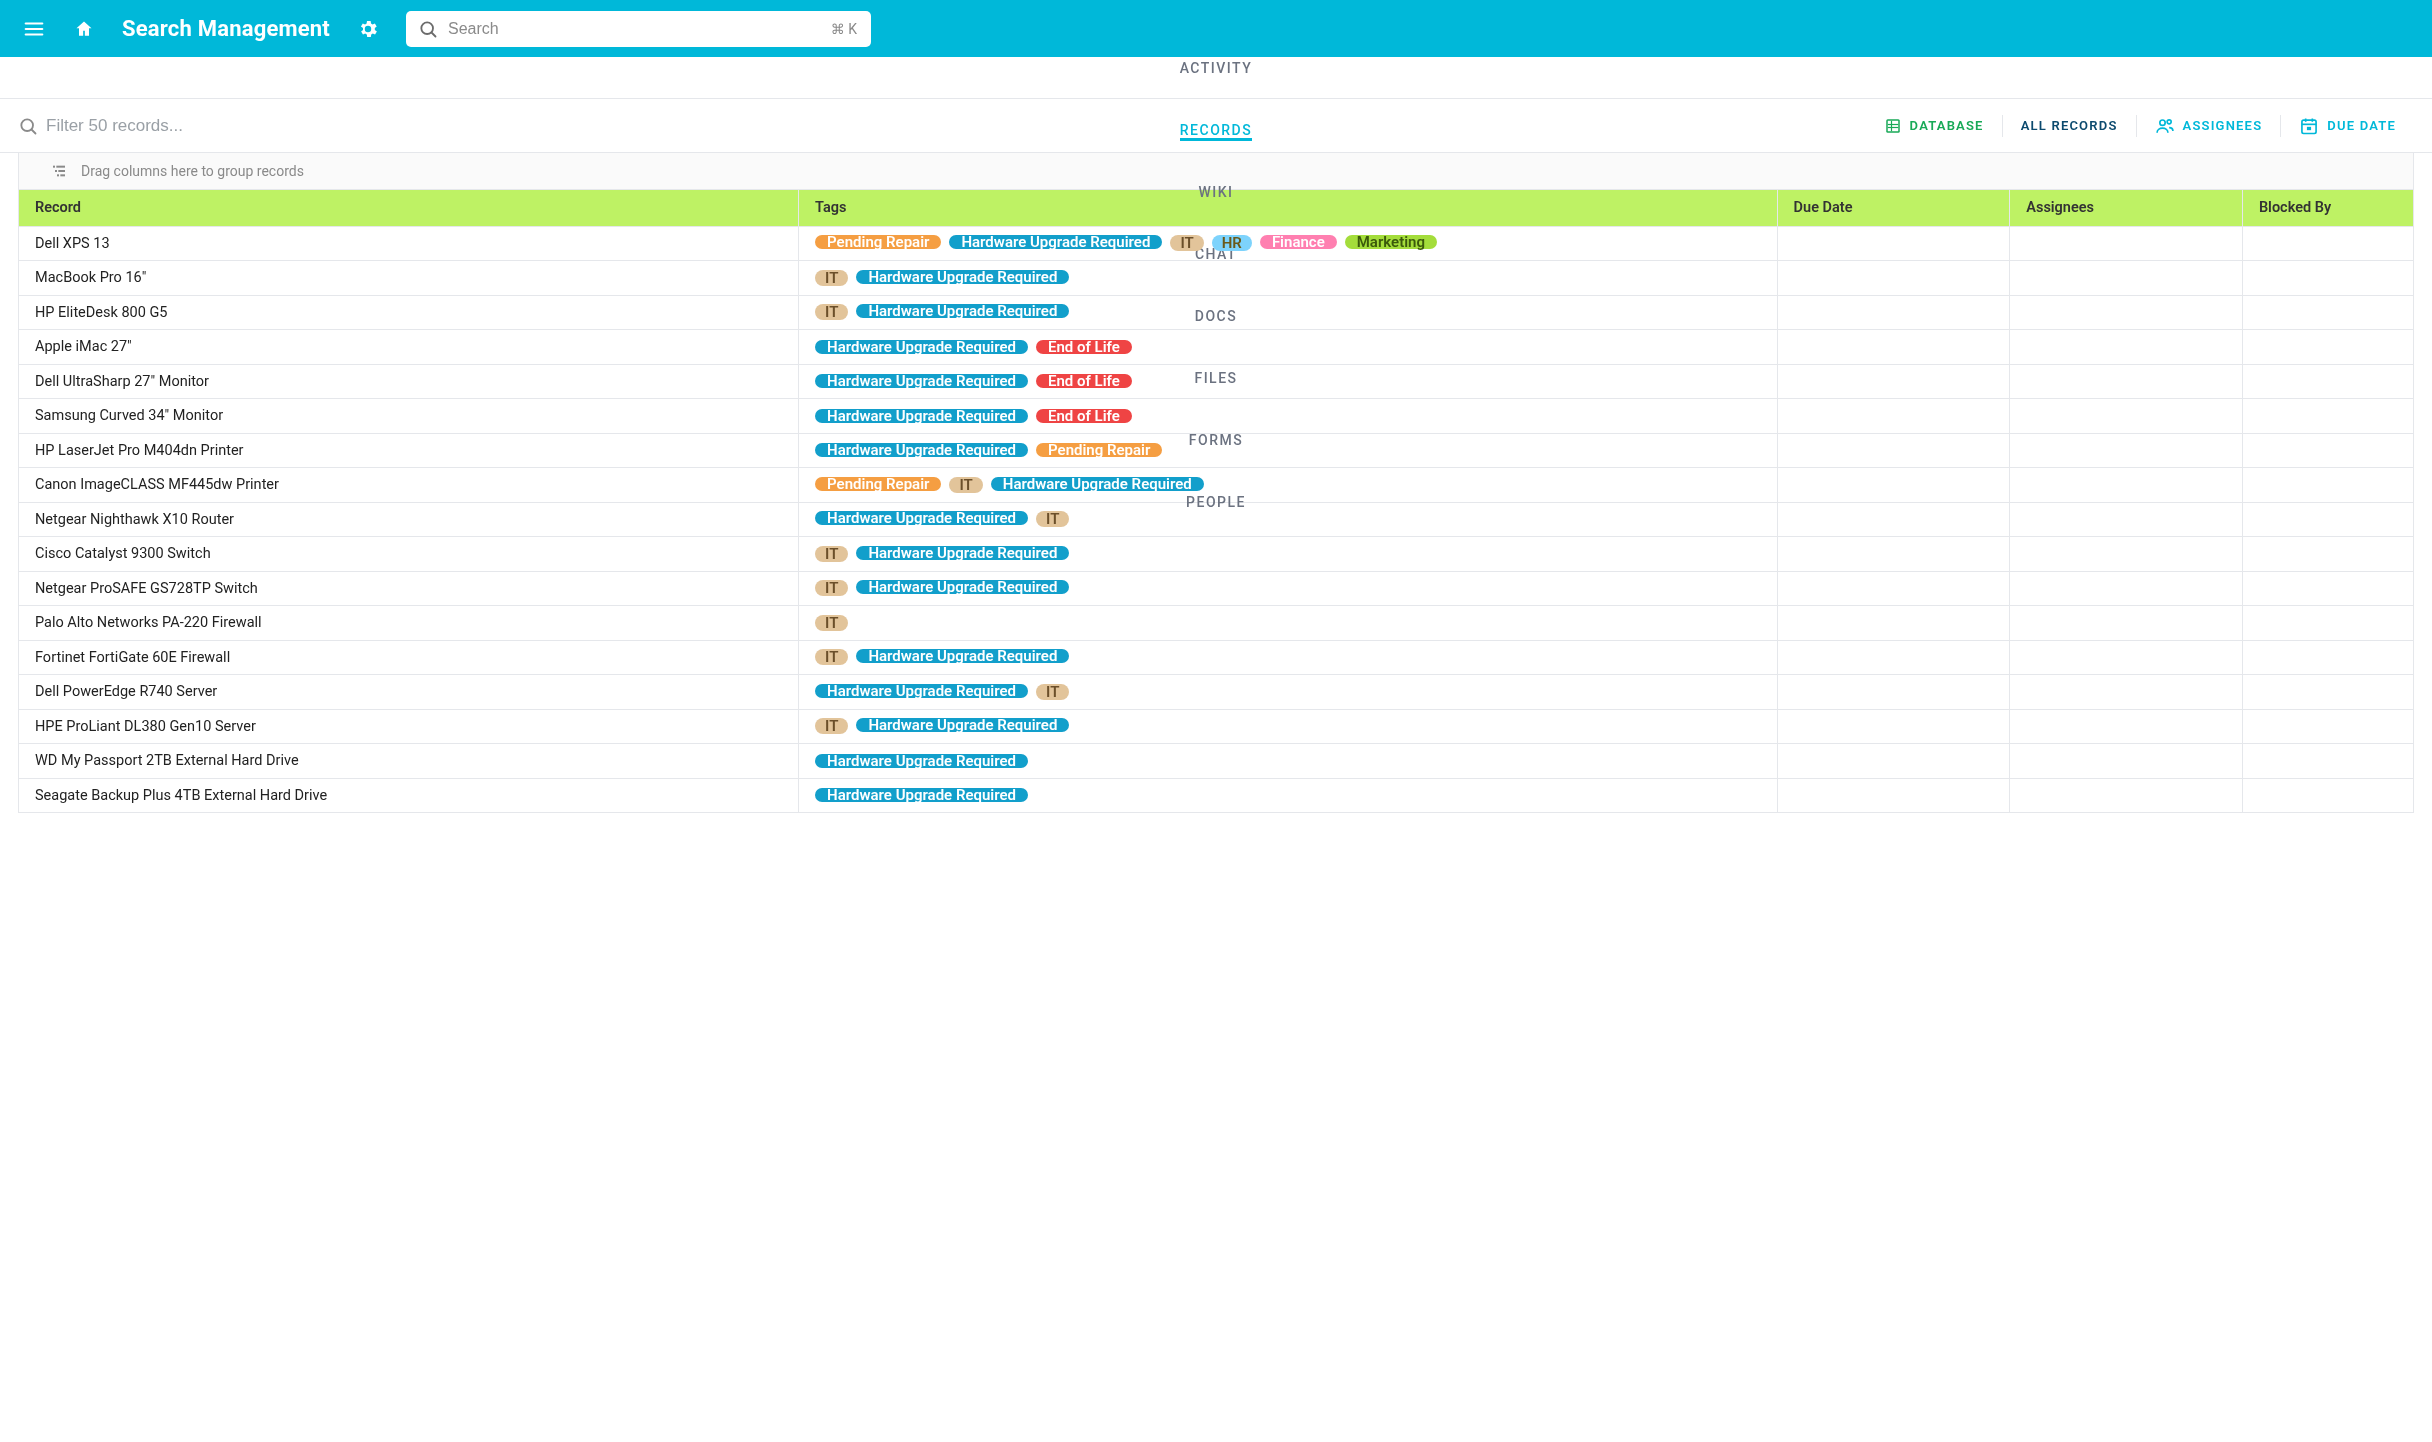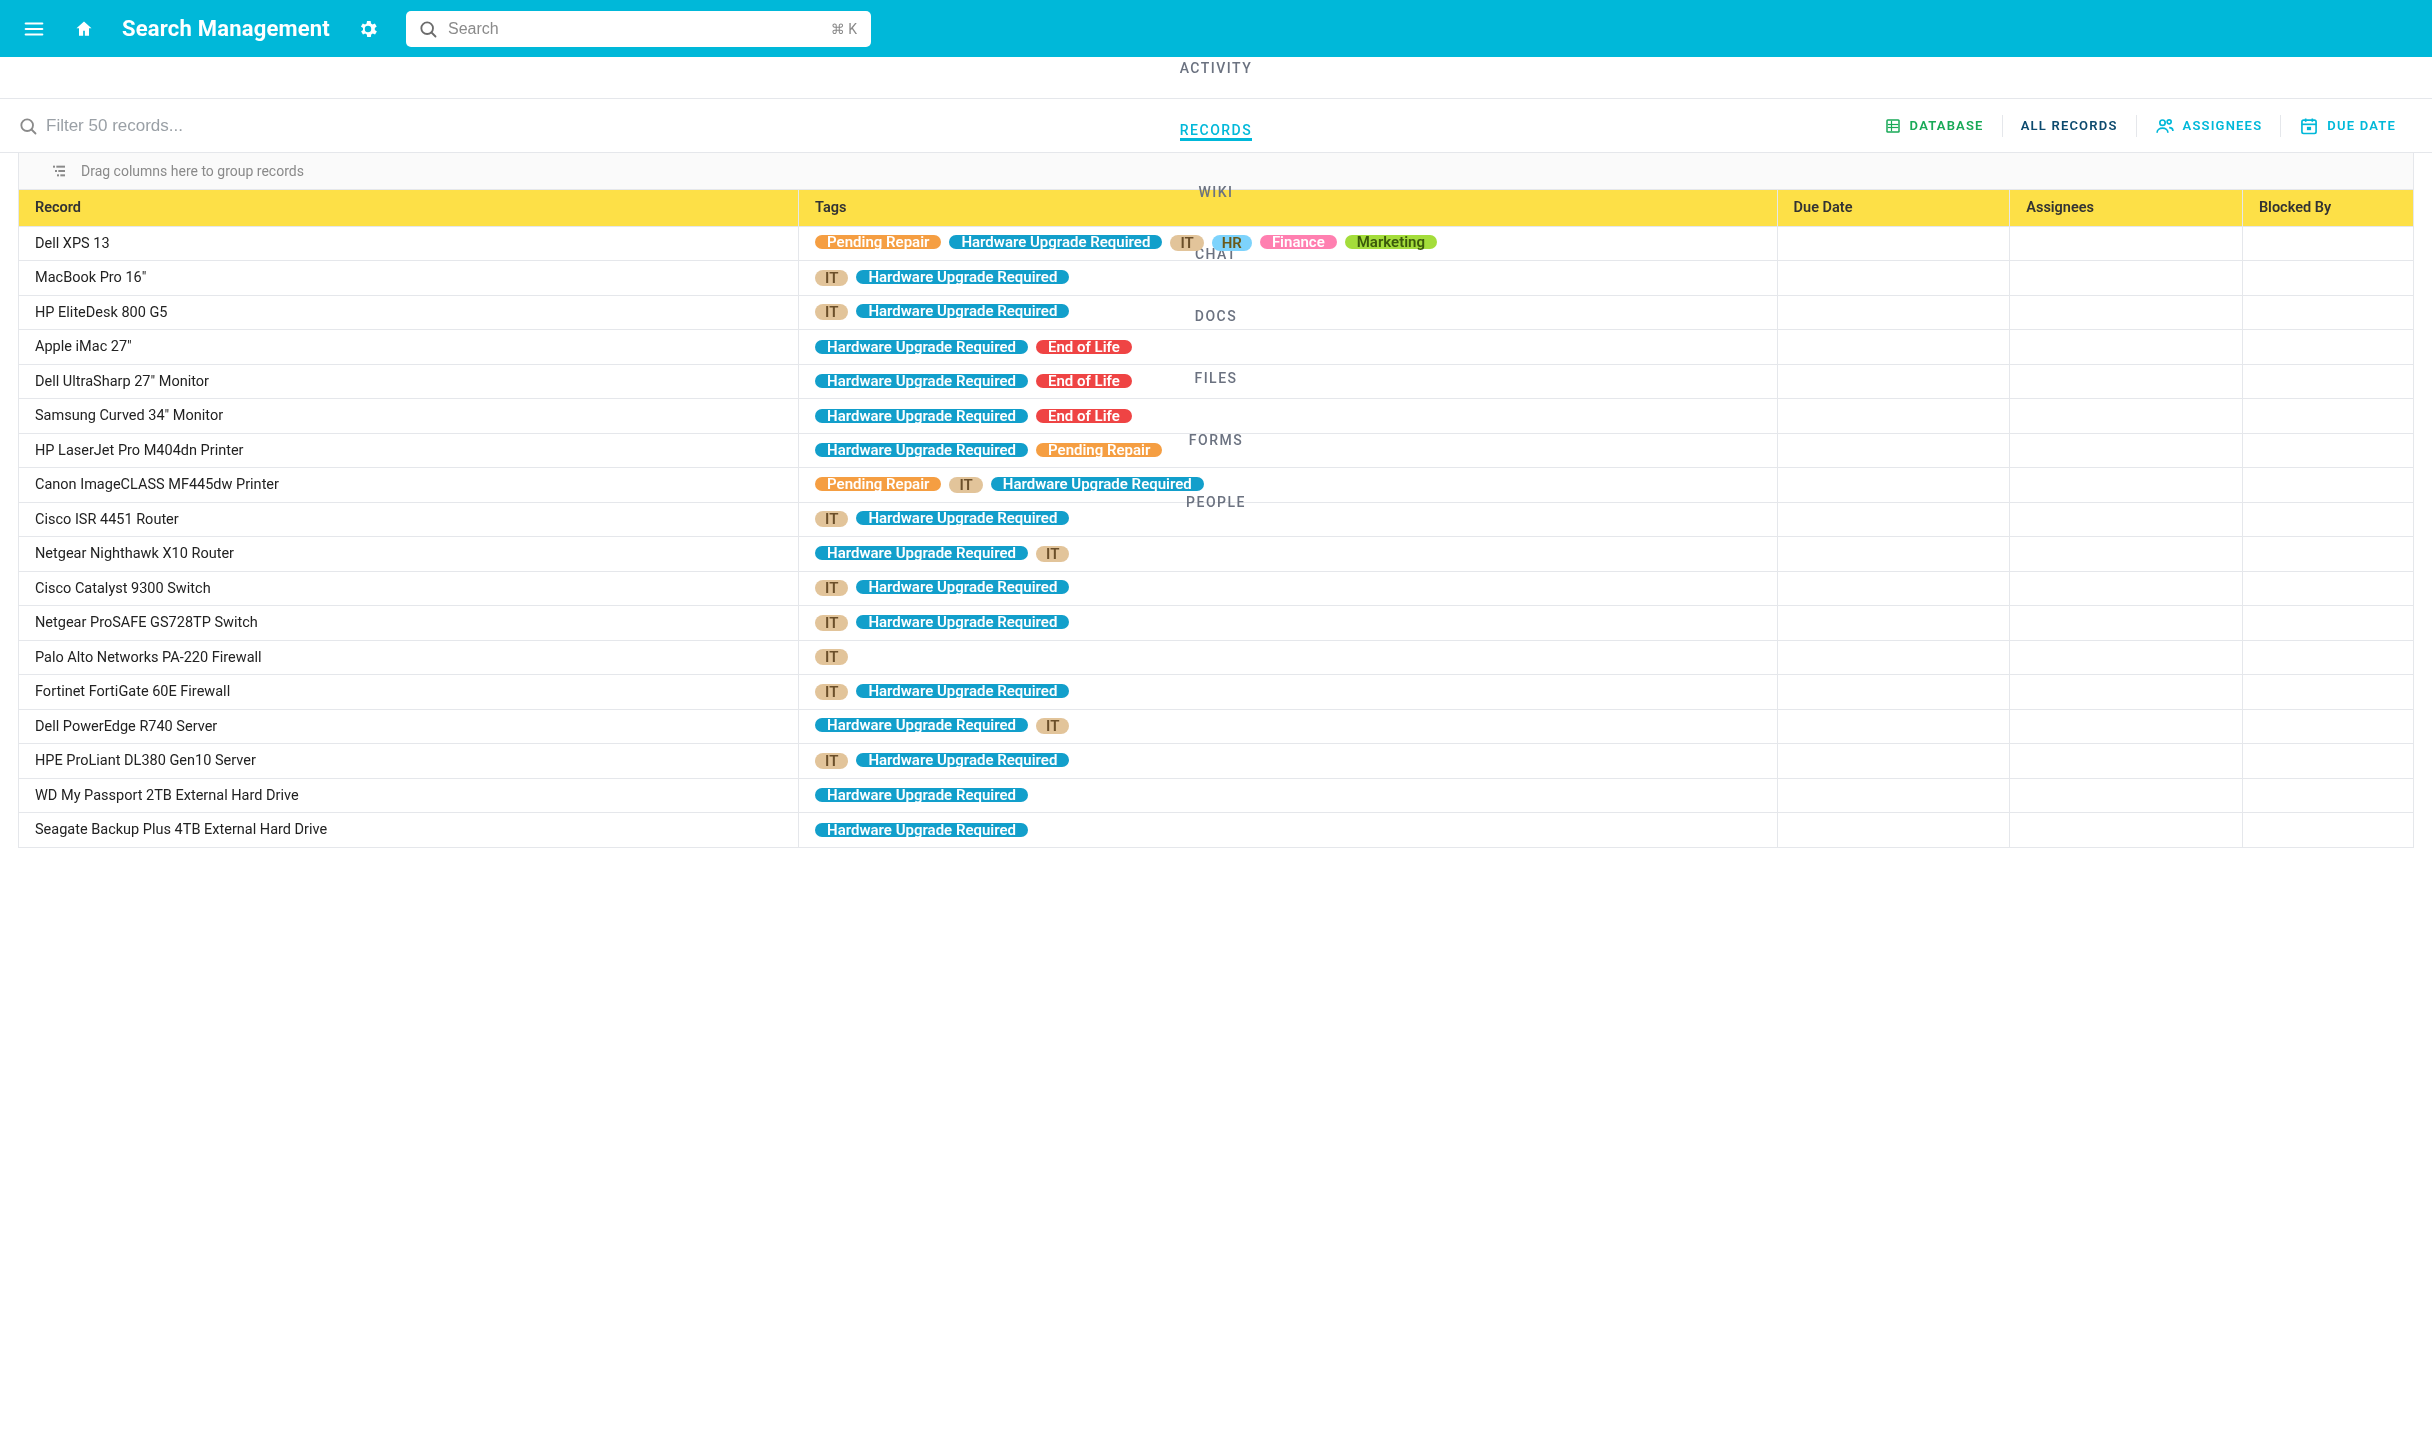--- a/index.html
+++ b/index.html
@@ -175,21 +175,21 @@
   .table th, .table td {
     border: 1px solid #e5e7eb;
     border-top: none;
     text-align: left;
     vertical-align: middle;
     padding: 0 16px;
     height: 34.5px;
     font-size: 14.5px;
   }
   .table th {
-    background: #fde047;
+    background: #bef264;
     font-weight: 600;
     color: #333;
     height: 36px;
   }
   .table td:first-child, .table th:first-child { border-left: 1px solid #e5e7eb; }
   .table tbody tr { background: #fff; margin-left: 27px; }
 
   .col-record   { width: 456px; }
   .col-tags     { width: 572px; }
   .col-due      { width: 136px; }
@@ -454,32 +454,20 @@
               <span class="tag" style="background: rgb(245, 158, 66); color: rgb(255, 255, 255);">Pending Repair</span>
               <span class="tag short" style="background: rgb(226, 196, 154); color: rgb(107, 79, 42);">IT</span>
               <span class="tag" style="background: rgb(18, 159, 203); color: rgb(255, 255, 255);">Hardware Upgrade Required</span>
             </div>
           </td>
           <td></td>
           <td></td>
           <td></td>
         </tr>
         <tr>
-          <td>Cisco ISR 4451 Router</td>
-          <td>
-            <div class="tags-cell">
-              <span class="tag short" style="background: rgb(226, 196, 154); color: rgb(107, 79, 42);">IT</span>
-              <span class="tag" style="background: rgb(18, 159, 203); color: rgb(255, 255, 255);">Hardware Upgrade Required</span>
-            </div>
-          </td>
-          <td></td>
-          <td></td>
-          <td></td>
-        </tr>
-        <tr>
           <td>Netgear Nighthawk X10 Router</td>
           <td>
             <div class="tags-cell">
               <span class="tag" style="background: rgb(18, 159, 203); color: rgb(255, 255, 255);">Hardware Upgrade Required</span>
               <span class="tag short" style="background: rgb(226, 196, 154); color: rgb(107, 79, 42);">IT</span>
             </div>
           </td>
           <td></td>
           <td></td>
           <td></td>

